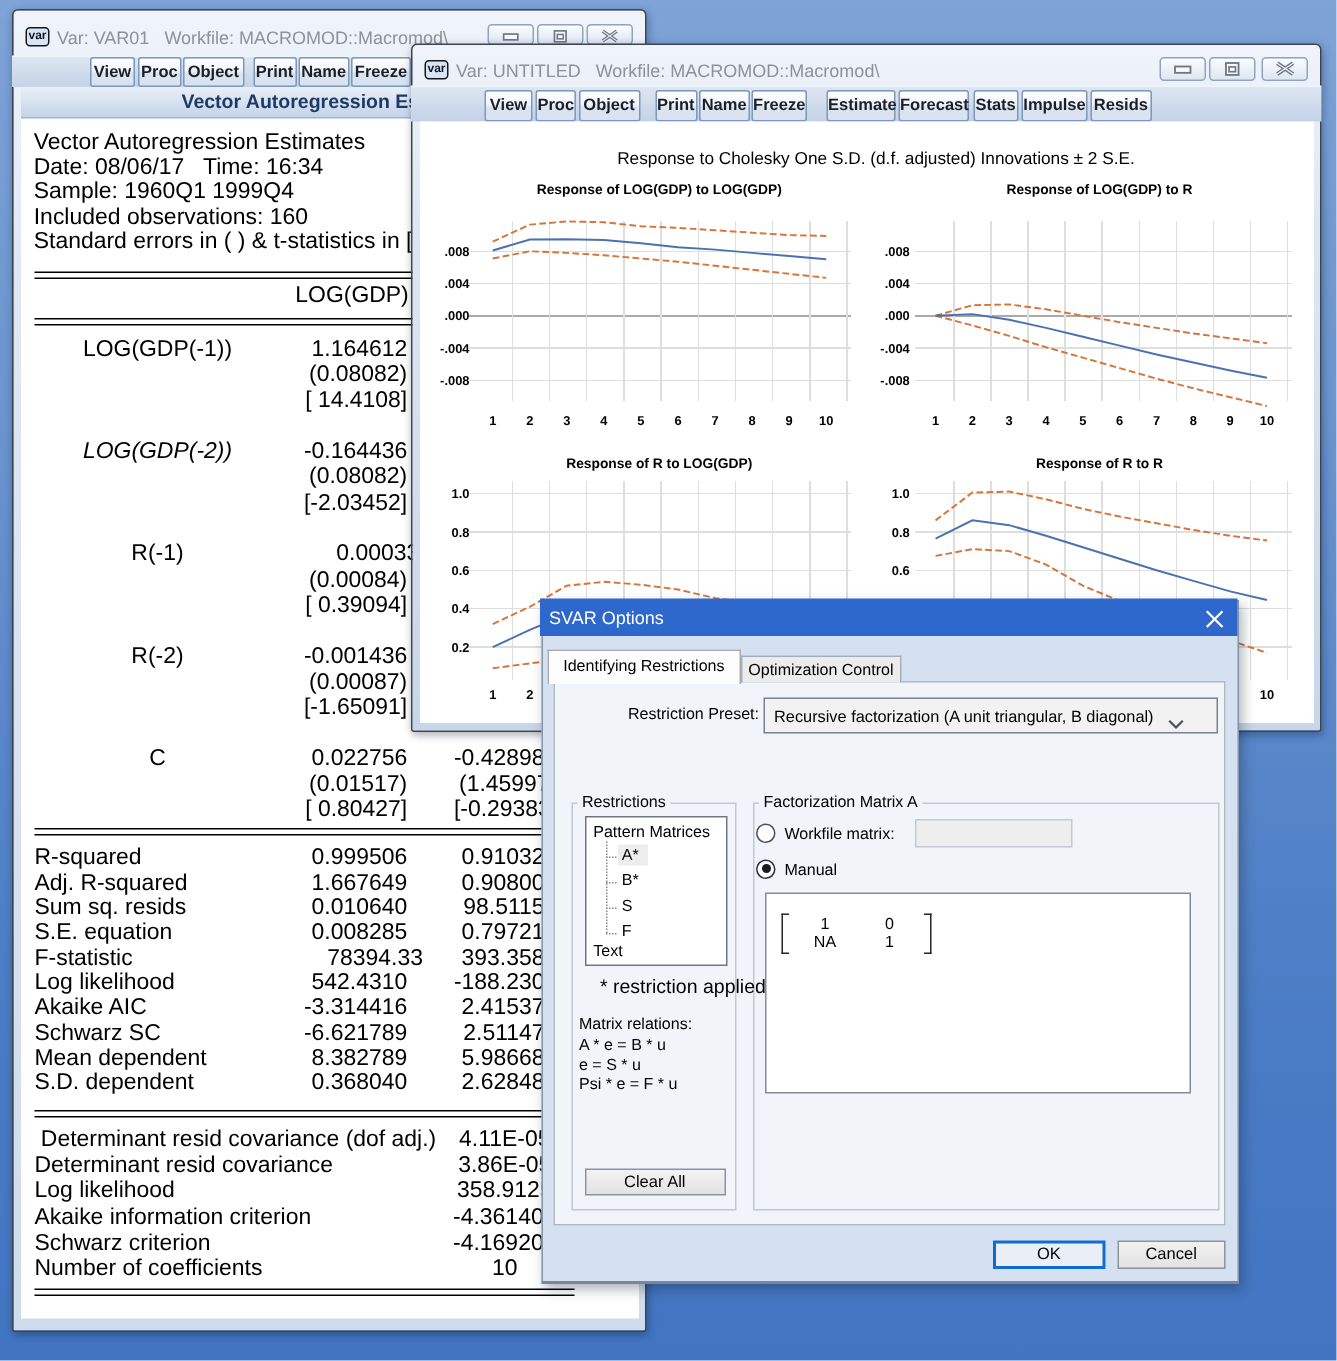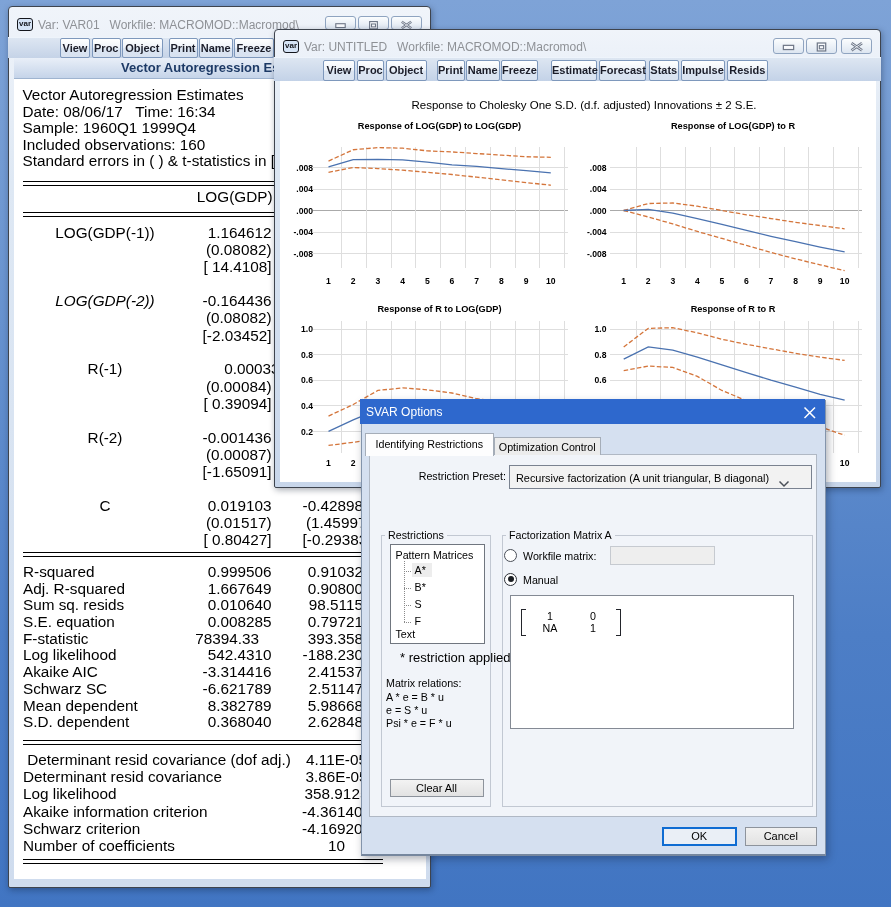--- a/index.html
+++ b/index.html
@@ -60,41 +60,41 @@
 <div class="t tf" style="left:153.5px;top:320.5px;width:110px;text-align:right;">[-2.03452]</div>
 <div class="t tf" style="left:17px;top:354.2px;width:160px;text-align:center;">R(-1)</div>
 <div class="t tf" style="left:170px;top:354.2px;width:110px;text-align:right;">0.000330</div>
 <div class="t tf" style="left:153.5px;top:371.5px;width:110px;text-align:right;">(0.00084)</div>
 <div class="t tf" style="left:153.5px;top:388.8px;width:110px;text-align:right;">[ 0.39094]</div>
 <div class="t tf" style="left:17px;top:422.5px;width:160px;text-align:center;">R(-2)</div>
 <div class="t tf" style="left:153.5px;top:422.5px;width:110px;text-align:right;">-0.001436</div>
 <div class="t tf" style="left:153.5px;top:439.8px;width:110px;text-align:right;">(0.00087)</div>
 <div class="t tf" style="left:153.5px;top:457.1px;width:110px;text-align:right;">[-1.65091]</div>
 <div class="t tf" style="left:17px;top:490.8px;width:160px;text-align:center;">C</div>
-<div class="t tf" style="left:153.5px;top:490.8px;width:110px;text-align:right;">0.019103</div>
+<div class="t tf" style="left:153.5px;top:490.8px;width:110px;text-align:right;">0.022756</div>
 <div class="t tf" style="left:253.5px;top:490.8px;width:110px;text-align:right;">-0.428986</div>
 <div class="t tf" style="left:153.5px;top:508.1px;width:110px;text-align:right;">(0.01517)</div>
 <div class="t tf" style="left:253.5px;top:508.1px;width:110px;text-align:right;">(1.45997)</div>
 <div class="t tf" style="left:153.5px;top:525.4px;width:110px;text-align:right;">[ 0.80427]</div>
 <div class="t tf" style="left:253.5px;top:525.4px;width:110px;text-align:right;">[-0.29383]</div>
 <div class="abs" style="left:15px;top:546.3px;width:360px;height:5.2px;border-top:1.6px solid #000;border-bottom:1.6px solid #000;"></div>
 <div class="t tf" style="left:15px;top:556.9px;">R-squared</div>
 <div class="t tf" style="left:153.5px;top:556.9px;width:110px;text-align:right;">0.999506</div>
 <div class="t tf" style="left:253.5px;top:556.9px;width:110px;text-align:right;">0.910323</div>
 <div class="t tf" style="left:15px;top:573.6px;">Adj. R-squared</div>
 <div class="t tf" style="left:153.5px;top:573.6px;width:110px;text-align:right;">1.667649</div>
 <div class="t tf" style="left:253.5px;top:573.6px;width:110px;text-align:right;">0.908009</div>
 <div class="t tf" style="left:15px;top:590.3px;">Sum sq. resids</div>
 <div class="t tf" style="left:153.5px;top:590.3px;width:110px;text-align:right;">0.010640</div>
 <div class="t tf" style="left:253.5px;top:590.3px;width:110px;text-align:right;">98.51157</div>
 <div class="t tf" style="left:15px;top:607px;">S.E. equation</div>
 <div class="t tf" style="left:153.5px;top:607px;width:110px;text-align:right;">0.008285</div>
 <div class="t tf" style="left:253.5px;top:607px;width:110px;text-align:right;">0.797219</div>
 <div class="t tf" style="left:15px;top:623.7px;">F-statistic</div>
-<div class="t tf" style="left:141px;top:623.7px;width:110px;text-align:right;">78394.33</div>
+<div class="t tf" style="left:164px;top:623.7px;width:110px;text-align:right;">78394.33</div>
 <div class="t tf" style="left:253.5px;top:623.7px;width:110px;text-align:right;">393.3584</div>
 <div class="t tf" style="left:15px;top:640.4px;">Log likelihood</div>
 <div class="t tf" style="left:153.5px;top:640.4px;width:110px;text-align:right;">542.4310</div>
 <div class="t tf" style="left:253.5px;top:640.4px;width:110px;text-align:right;">-188.2302</div>
 <div class="t tf" style="left:15px;top:657.1px;">Akaike AIC</div>
 <div class="t tf" style="left:153.5px;top:657.1px;width:110px;text-align:right;">-3.314416</div>
 <div class="t tf" style="left:253.5px;top:657.1px;width:110px;text-align:right;">2.415377</div>
 <div class="t tf" style="left:15px;top:673.8px;">Schwarz SC</div>
 <div class="t tf" style="left:153.5px;top:673.8px;width:110px;text-align:right;">-6.621789</div>
 <div class="t tf" style="left:253.5px;top:673.8px;width:110px;text-align:right;">2.511476</div>

